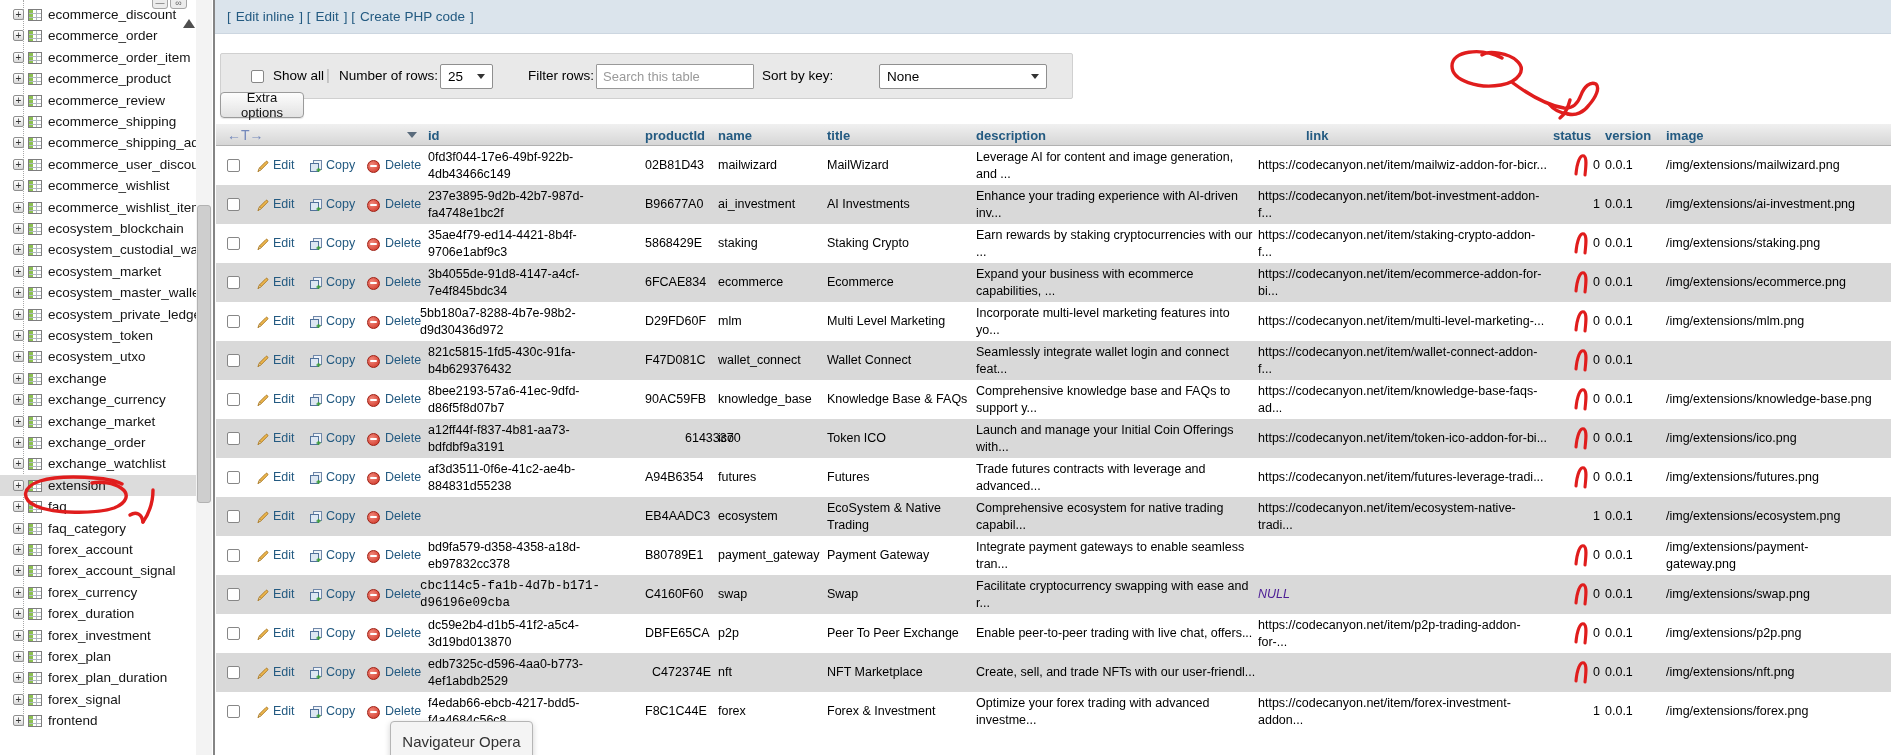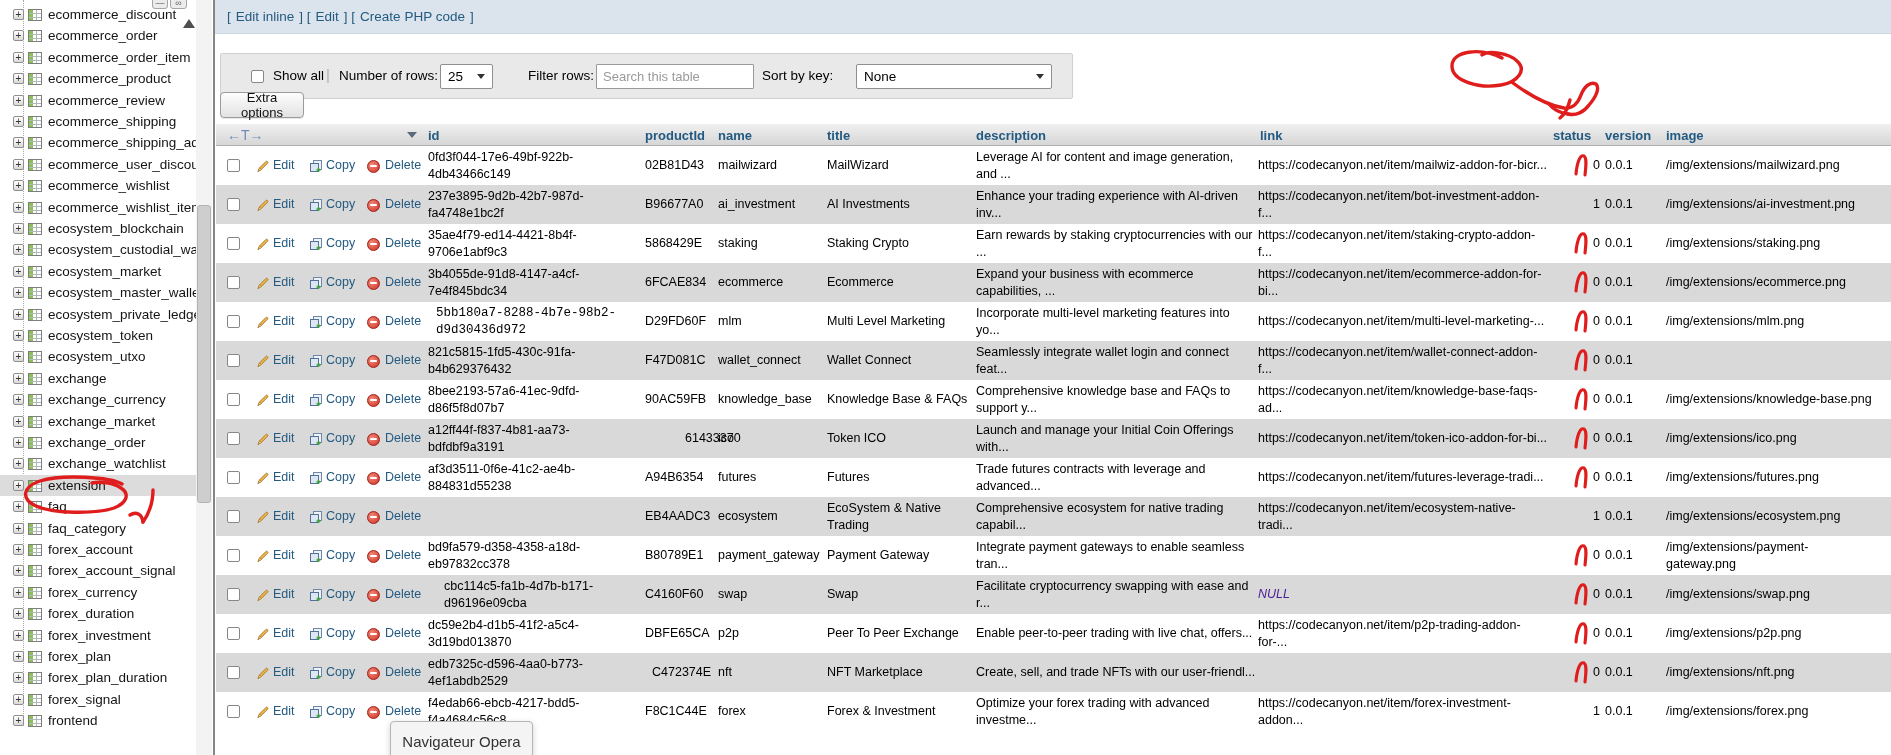--- a/index.html
+++ b/index.html
@@ -489,37 +489,37 @@
     <span class="fb" style="left:52px;top:14px">Show all</span>
     <span class="fb fb-div" style="left:105px;top:12px">|</span>
     <span class="fb" style="left:118px;top:14px">Number of rows:</span>
     <div class="sel fb" style="left:219px;top:10px;width:53px">
       <span>25</span>
       <span class="caret"></span>
     </div>
     <span class="fb" style="left:307px;top:14px">Filter rows:</span>
     <input class="txtinput fb" style="left: 375px; top: 10px; width: 158px;" value="" placeholder="Search this table">
     <span class="fb" style="left:541px;top:14px">Sort by key:</span>
-    <div class="sel fb" style="left:635px;top:10px;width:196px">
+    <div class="sel fb" style="left:658px;top:10px;width:168px">
       <span>None</span>
       <span class="caret"></span>
     </div>
   </div>
 
   <button class="extra-btn">Extra options</button>
 
   <div class="thead">
     <span class="th th-arrows" style="left:11px">←T→</span>
     <span class="sort-caret"></span>
     <span class="th" style="left:212px">id</span>
     <span class="th" style="left:429px">productId</span>
     <span class="th" style="left:502px">name</span>
     <span class="th" style="left:611px">title</span>
     <span class="th" style="left:760px">description</span>
-    <span class="th" style="left:1044px">link</span>
+    <span class="th" style="left:1090px">link</span>
     <span class="th" style="left:1337px">status</span>
     <span class="th" style="left:1389px">version</span>
     <span class="th" style="left:1450px">image</span>
   </div>
 
   <div id="table-rows">
       <div class="trow" style="top: 146px;">
         <span class="cb row-check"></span>
         <span class="icn" style="left: 40px;">
           <svg width="14" height="14">
@@ -678,21 +678,21 @@
             <path d="M9.5 9 v4 M7.5 11 h4" stroke="#3f9b3f" stroke-width="1.6"></path>
           </svg>
         </span>
         <span class="cell rowlink" style="left: 110px;">Copy</span>
         <span class="icn" style="left: 150px;">
           <span class="del-circle">
             <i></i>
           </span>
         </span>
         <span class="cell rowlink" style="left: 169px;">Delete</span>
-        <span class="cell" style="left: 220px; font-family: Liberation Mono, monospace;">5bb180a7-8288-4b7e-98b2-
+        <span class="cell" style="left: 204px;">5bb180a7-8288-4b7e-98b2-
 d9d30436d972</span>
         <span class="cell" style="left: 429px;">D29FD60F</span>
         <span class="cell" style="left: 502px;">mlm</span>
         <span class="cell" style="left: 611px;">Multi Level Marketing</span>
         <span class="cell" style="left: 760px;">Incorporate multi-level marketing features into
 yo...</span>
         <span class="cell" style="left: 1042px;">https://codecanyon.net/item/multi-level-marketing-...</span>
         <span class="cell" style="left: 1389px;">0.0.1</span>
         <span class="cell" style="left: 1450px;">/img/extensions/mlm.png</span>
         <span class="cell" style="left: 1337px; width: 47px; justify-content: flex-end;">0</span>
@@ -925,21 +925,21 @@
             <path d="M9.5 9 v4 M7.5 11 h4" stroke="#3f9b3f" stroke-width="1.6"></path>
           </svg>
         </span>
         <span class="cell rowlink" style="left: 110px;">Copy</span>
         <span class="icn" style="left: 150px;">
           <span class="del-circle">
             <i></i>
           </span>
         </span>
         <span class="cell rowlink" style="left: 169px;">Delete</span>
-        <span class="cell" style="left: 228px;">cbc114c5-fa1b-4d7b-b171-
+        <span class="cell" style="left: 204px; font-family: Liberation Mono, monospace;">cbc114c5-fa1b-4d7b-b171-
 d96196e09cba</span>
         <span class="cell" style="left: 429px;">C4160F60</span>
         <span class="cell" style="left: 502px;">swap</span>
         <span class="cell" style="left: 611px;">Swap</span>
         <span class="cell" style="left: 760px;">Facilitate cryptocurrency swapping with ease and
 r...</span>
         <span class="cell c-null" style="left: 1042px;">NULL</span>
         <span class="cell" style="left: 1389px;">0.0.1</span>
         <span class="cell" style="left: 1450px;">/img/extensions/swap.png</span>
         <span class="cell" style="left: 1337px; width: 47px; justify-content: flex-end;">0</span>

